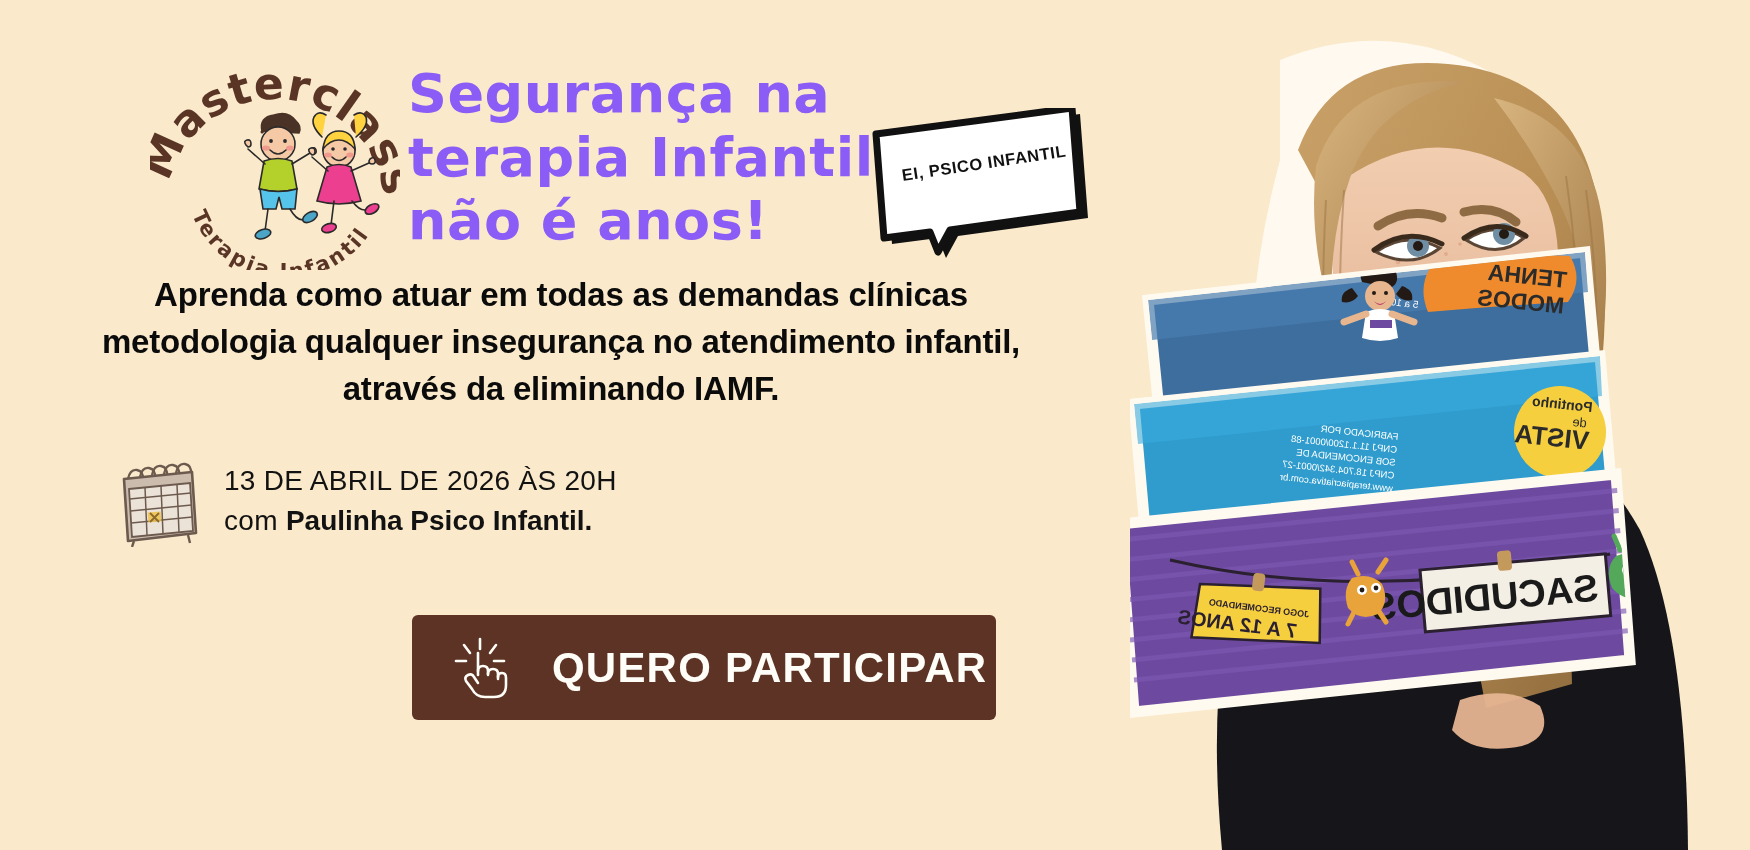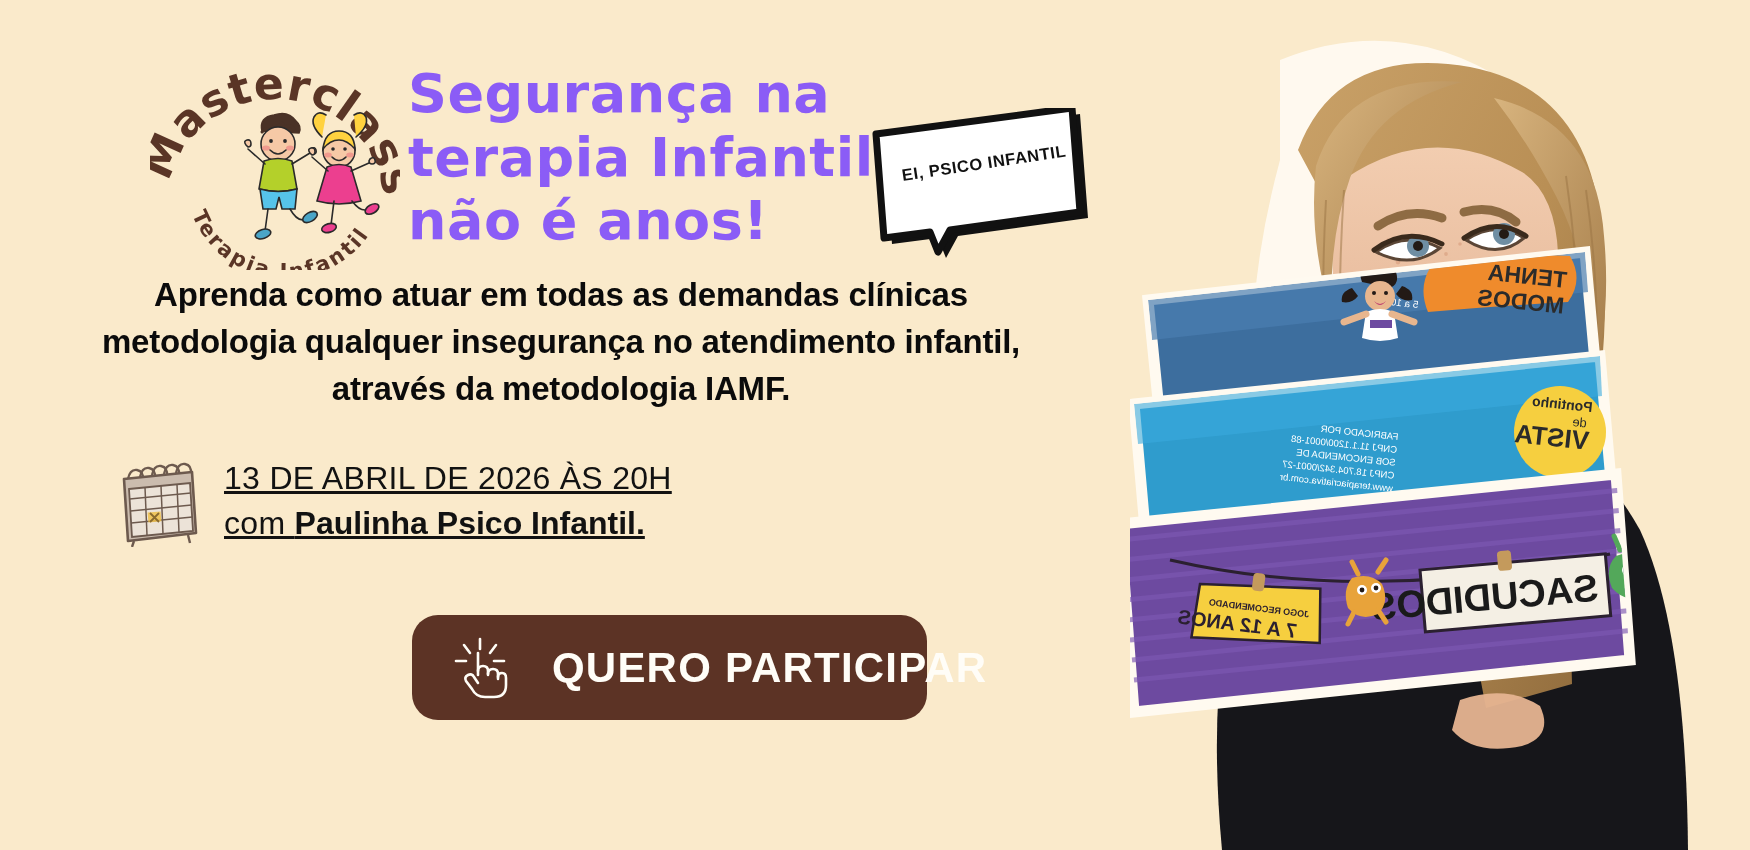--- a/index.html
+++ b/index.html
@@ -89,37 +89,36 @@
   }
   #cal-icon { width: 96px; height: 92px; flex: none; }
   #cal-icon svg { display: block; }
   #info-lines {
     color: #121212;
     font-family: "Liberation Sans", sans-serif;
   }
   #info-lines .info-line {
     display: block;
     white-space: nowrap;
-    font-size: 32px;
+    font-size: 28px;
     line-height: 1.42;
     letter-spacing: 0.3px;
-    text-decoration: underline;
   }
   #info-lines .info-line.l1,
   #info-lines .info-line.l2 { font-weight: 400; }
   #info-lines .info-line.l3 { font-weight: 400; }
   #info-lines .info-line.l3 b { font-weight: bold; letter-spacing: 0px; }
 
   
   #cta {
     position: absolute;
     left: 412px; top: 615px;
-    width: 515px; height: 105px;
+    width: 584px; height: 105px;
     background: #5c3325;
-    border-radius: 26px;
+    border-radius: 6px;
     display: flex;
     align-items: center;
     justify-content: flex-start;
     padding-left: 40px;
     gap: 44px;
     cursor: pointer;
     border: none;
   }
   #cta .click-icon { width: 56px; height: 62px; flex: none; }
   #cta .click-icon svg { display: block; }
@@ -237,21 +236,21 @@
       <path d="M12,32 L208,6 L216,110 L86,128 L74,150 L66,130 L20,136 Z" fill="#111111"></path>
 
       <path d="M4,26 L200,0 L208,104 L78,122 L66,144 L58,124 L12,130 Z" fill="#ffffff" stroke="#111111" stroke-width="7" stroke-linejoin="round"></path>
     </svg>
     <span class="bubble-text">EI, PSICO INFANTIL</span>
   </div>
 
   <div id="subhead">
     <span class="sh-line">Aprenda como atuar em todas as demandas clínicas</span>
     <span class="sh-line">metodologia qualquer  insegurança no atendimento infantil,</span>
-    <span class="sh-line">através da metodologia IAMF.</span>
+    <span class="sh-line">através da eliminando IAMF.</span>
   </div>
 
   <div id="info">
     <span id="cal-icon">
       <svg viewBox="0 0 96 92" xmlns="http://www.w3.org/2000/svg">
 
         <g stroke="#6d5a4e" stroke-width="2.4" fill="none">
           <path d="M18,24 q2,-10 9,-9 q7,1 6,11"></path>
           <path d="M30,22 q2,-10 9,-9 q7,1 6,11"></path>
           <path d="M42,20 q2,-10 9,-9 q7,1 6,11"></path>

